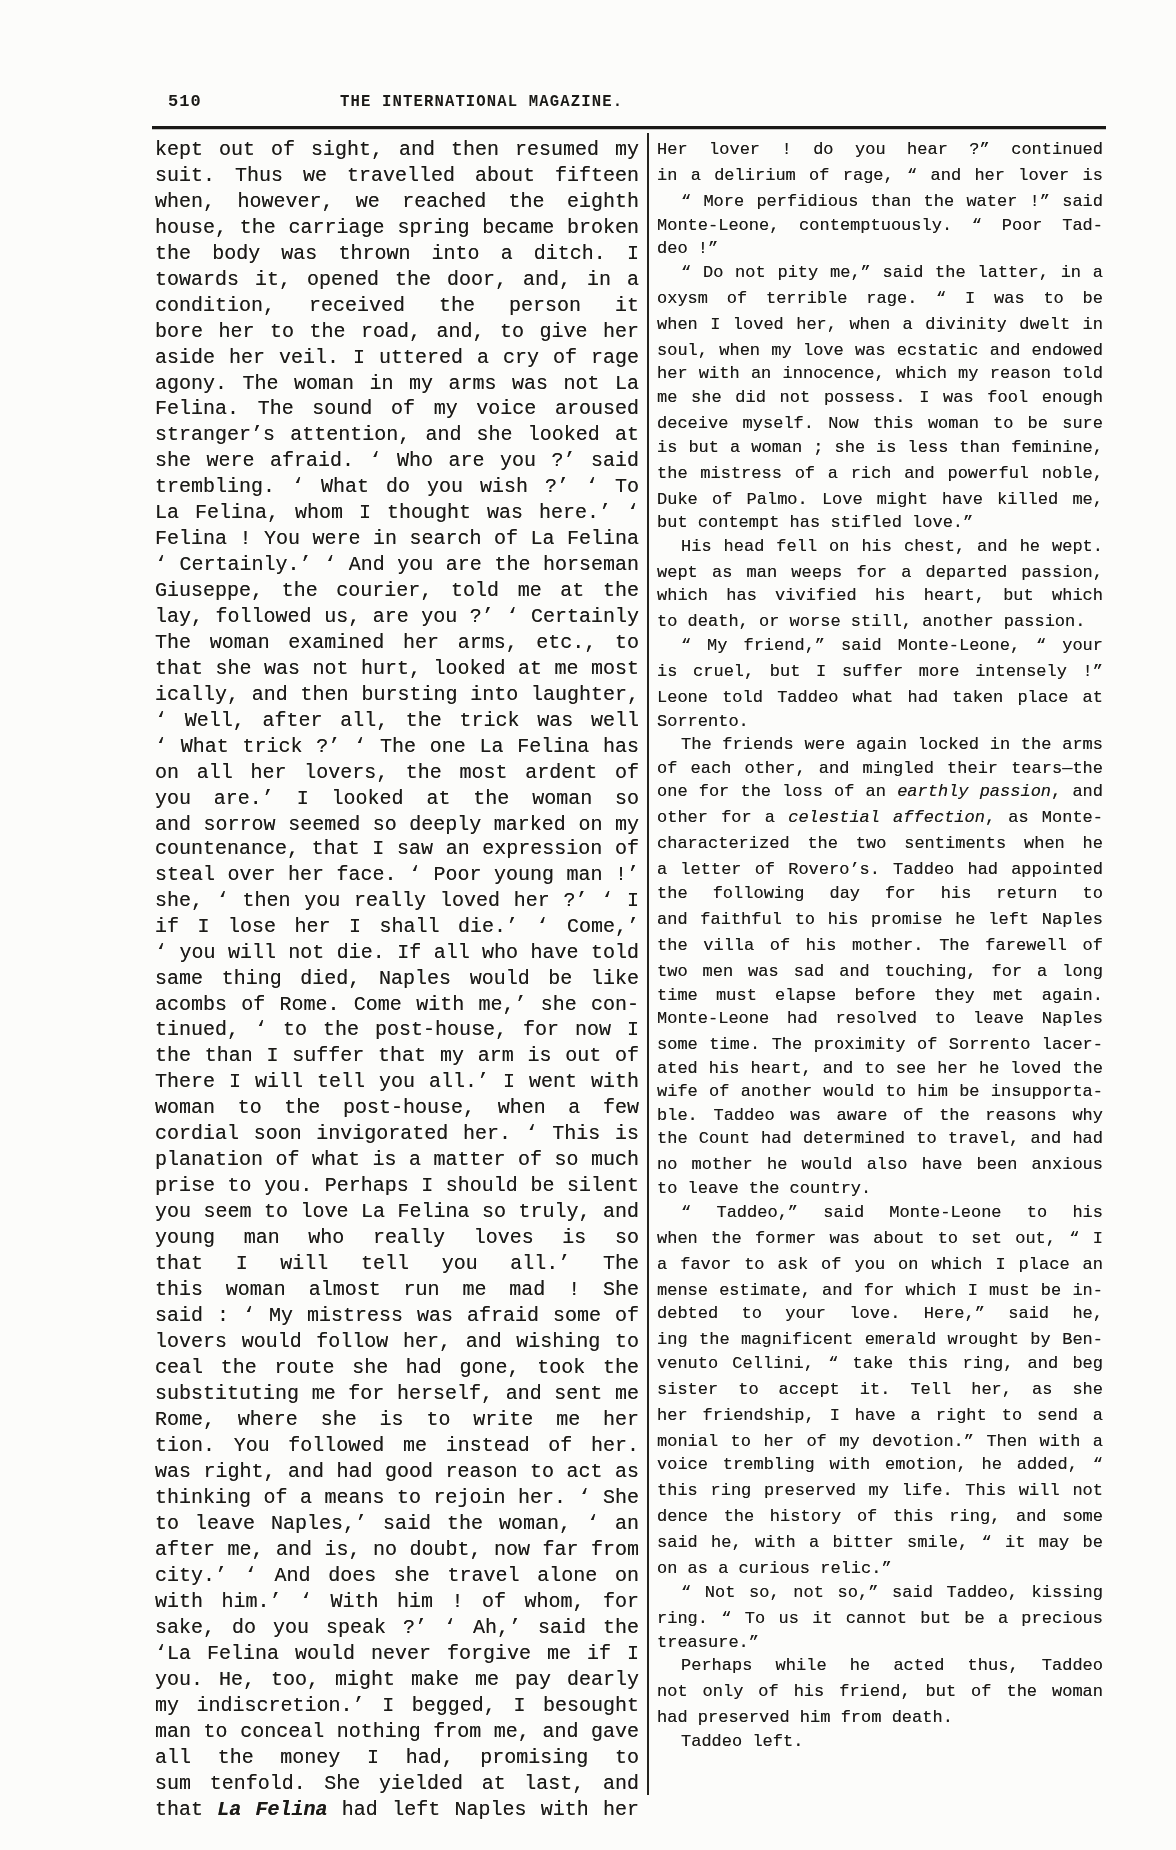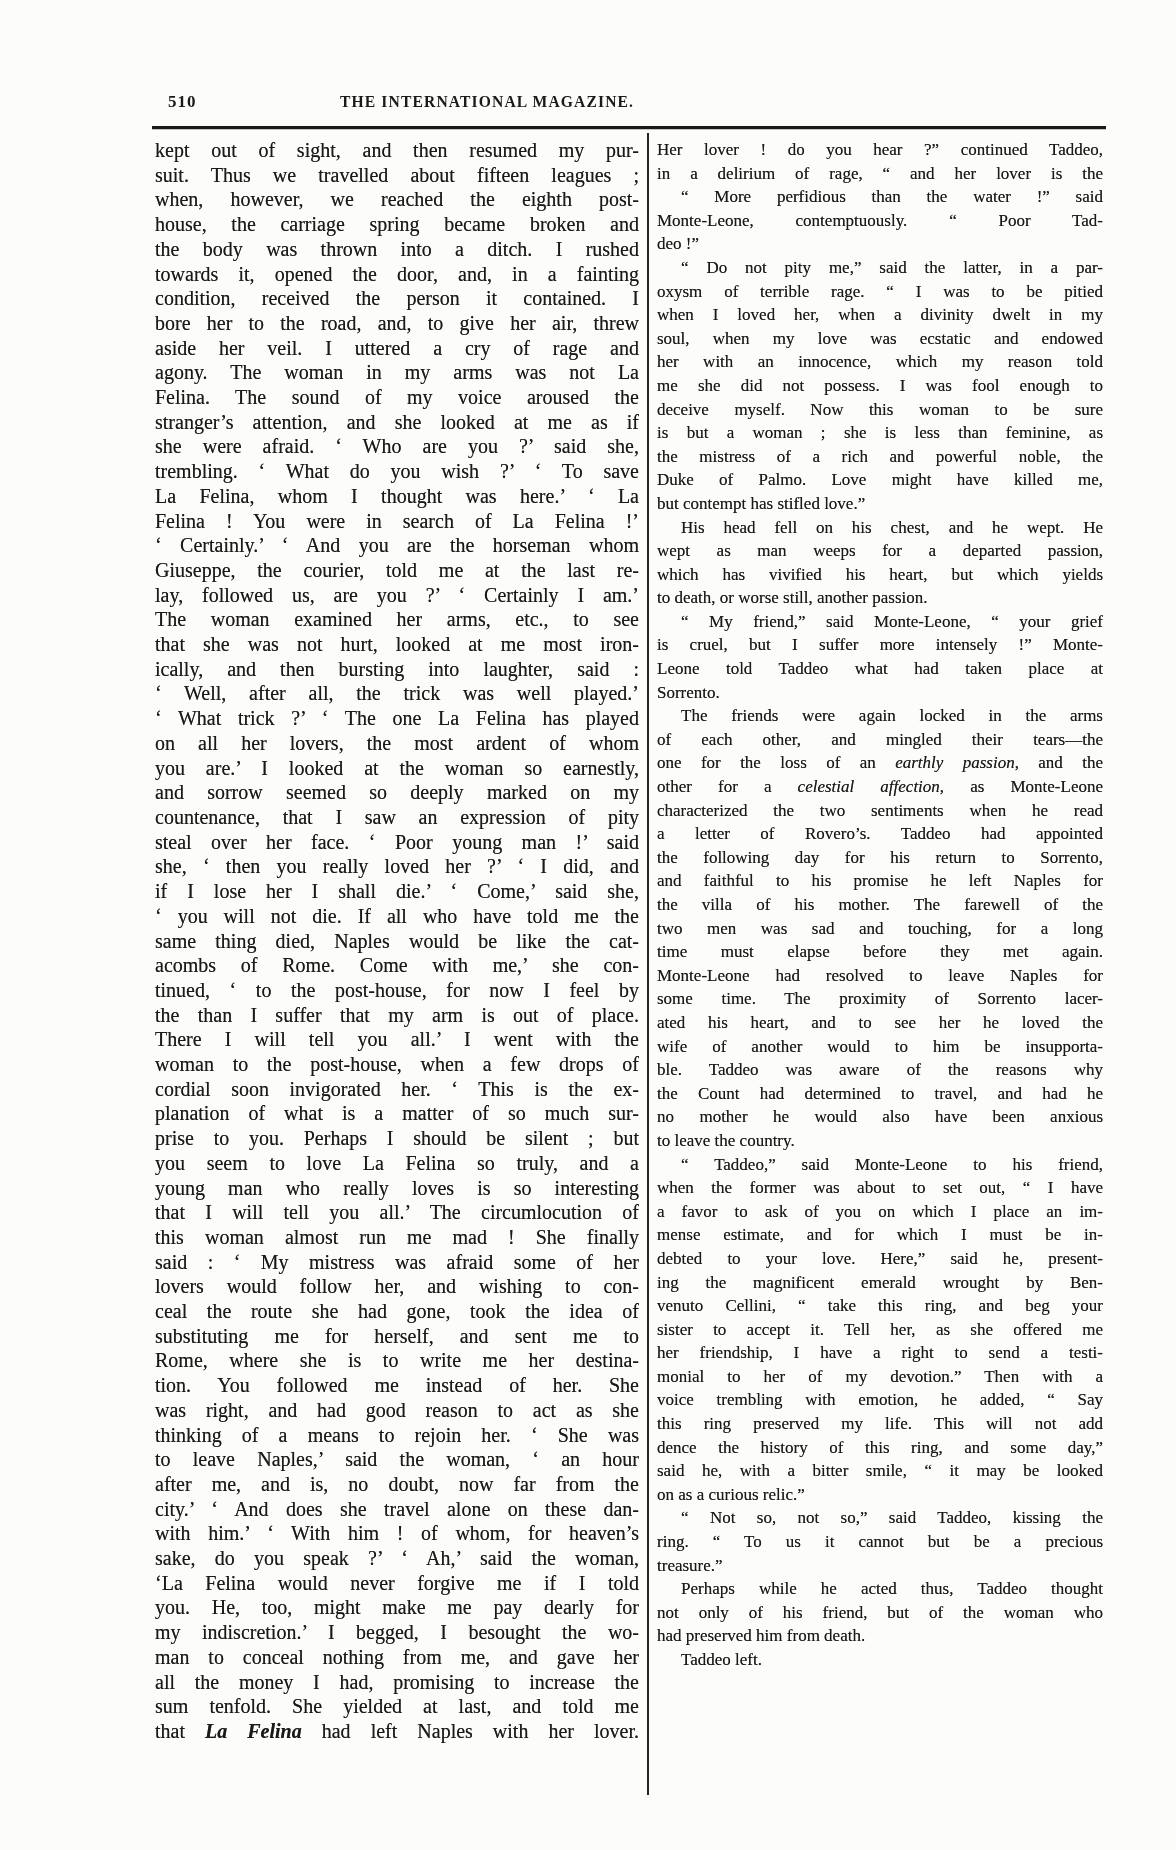--- a/index.html
+++ b/index.html
@@ -1,20 +1,20 @@
 <!DOCTYPE html>
 <html style="--ink: #1b1a17; --paper: #fcfcfa;"><head>
 <meta charset="utf-8">
 <style>
   :root { --ink:#1b1a17; --paper:#fcfcfa; }
   html,body { margin:0; padding:0; background:var(--paper); }
   .page {
     position:relative; width:1176px; height:1850px;
     background:var(--paper); color:var(--ink); overflow:hidden;
-    font-family:Liberation Serif, serif;
+    font-family:Liberation Mono, monospace;
   }
   .header { position:absolute; top:92px; left:0; width:1176px; height:26px; }
   .pagenum {
     position:absolute; left:168px; top:0;
     font-size:17px; font-weight:bold; letter-spacing:1px;
   }
   .title {
     position:absolute; left:340px; top:0; white-space:nowrap;
     font-size:17px; font-weight:bold; letter-spacing:1.2px;
     transform:scaleX(0.92); transform-origin:left center;

